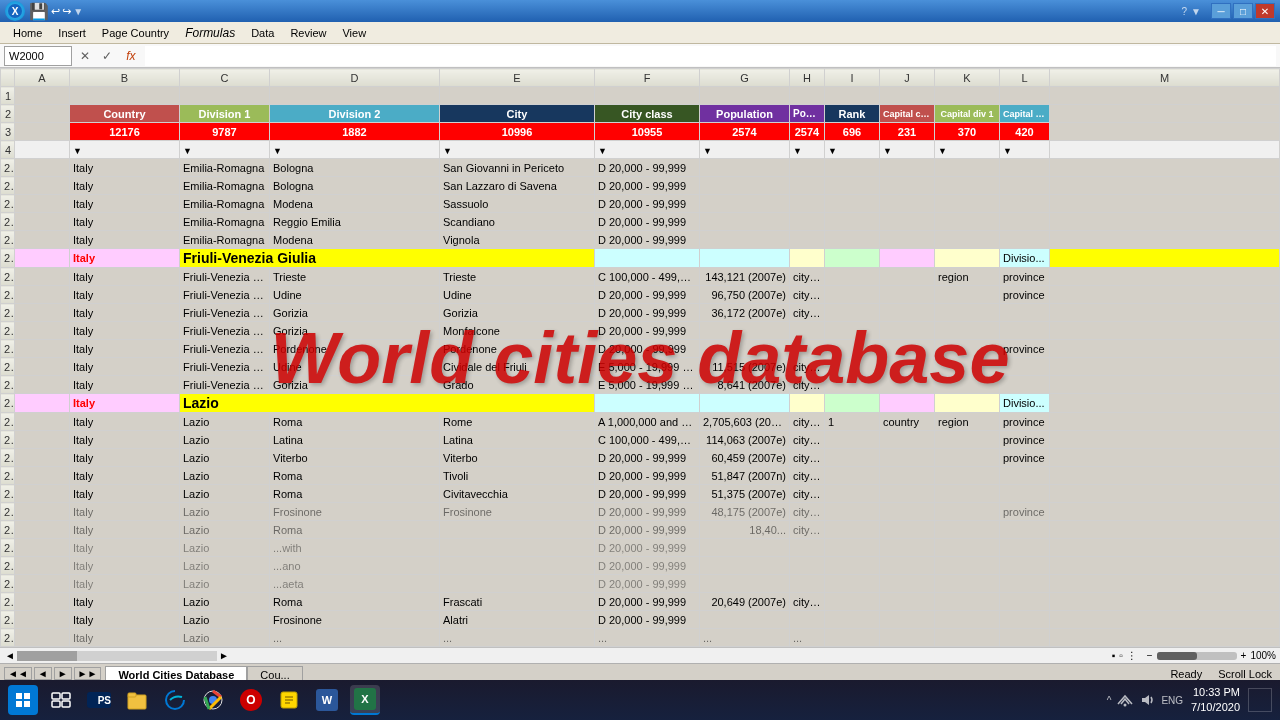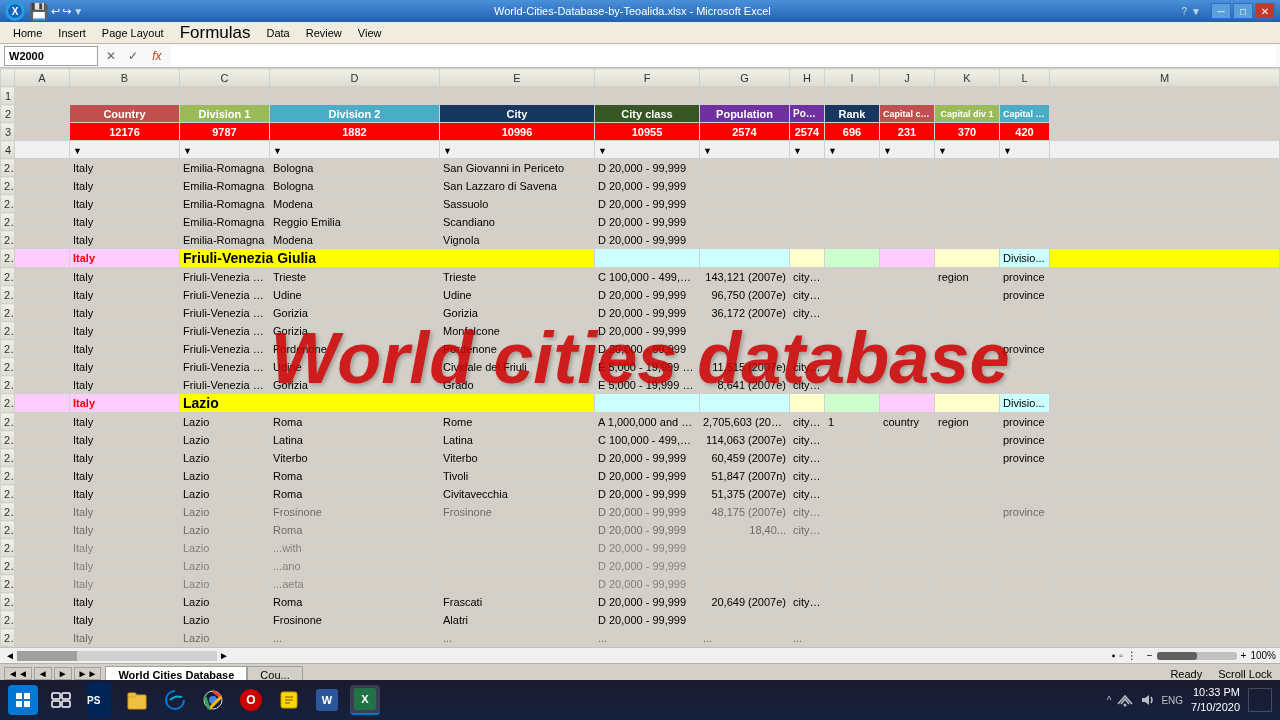--- a/index.html
+++ b/index.html
@@ -28,21 +28,21 @@
     
     .formula-bar {
       background: #f8f8f8;
       height: 24px;
       display: flex;
       align-items: center;
       border-bottom: 1px solid #c0c0c0;
       padding: 0 4px;
       gap: 4px;
     }
-    .cell-ref { width: 94px; height: 20px; border: 1px solid #a0a0a0; padding: 0 4px; font-size: 11px; font-weight: bold; }
+    .cell-ref { width: 68px; height: 20px; border: 1px solid #a0a0a0; padding: 0 4px; font-size: 11px; }
     .fx-btn { padding: 0 6px; font-style: italic; font-size: 12px; color: #c2410c; }
     .formula-input { flex: 1; height: 20px; border: none; background: white; font-size: 11px; padding: 0 4px; }
 
     table.sheet {
       border-collapse: collapse;
       table-layout: fixed;
       width: 100%;
       font-size: 11px;
     }
 
@@ -187,37 +187,36 @@
           <text x="8" y="12" text-anchor="middle" fill="white" font-size="10" font-weight="bold">X</text>
         </svg>
     </div>
     <div style="display:flex;gap:2px;align-items:center;">
       <span style="font-size:16px;cursor:pointer;color:white;">💾</span>
       <span style="font-size:11px;color:white;">↩</span>
       <span style="font-size:11px;color:white;">↪</span>
       <span style="font-size:10px;color:rgba(255,255,255,0.7);">▼</span>
     </div>
   </div>
-  <div class="title-bar-title">World-Cities-Database-by-Teoalida.xlsx - Microsoft Excel</div>
   <div class="title-bar-controls">
     <div style="display:flex;align-items:center;gap:4px;margin-right:8px;">
       <span style="color:rgba(255,255,255,0.7);font-size:10px;">?</span>
       <span style="color:rgba(255,255,255,0.7);font-size:10px;">▼</span>
     </div>
     <div class="title-btn">─</div>
     <div class="title-btn">□</div>
     <div class="title-btn close">✕</div>
   </div>
 </div>
 
 <div style="background:#f0ece0; border-bottom:1px solid #c0b8a0; height:22px; display:flex; align-items:center; padding:0 5px;">
   <span style="padding:2px 8px;cursor:pointer;font-size:11px;">Home</span>
   <span style="padding:2px 8px;cursor:pointer;font-size:11px;">Insert</span>
-  <span style="padding:2px 8px;cursor:pointer;font-size:11px;">Page Layout</span>
-  <span style="padding:2px 8px;cursor:pointer;font-size:17px;">Formulas</span>
+  <span style="padding:2px 8px;cursor:pointer;font-size:11px;">Page Country</span>
+  <span style="padding:2px 8px;cursor:pointer;font-size:12px;font-style:italic;">Formulas</span>
   <span style="padding:2px 8px;cursor:pointer;font-size:11px;">Data</span>
   <span style="padding:2px 8px;cursor:pointer;font-size:11px;">Review</span>
   <span style="padding:2px 8px;cursor:pointer;font-size:11px;">View</span>
 </div>
 
 <div class="formula-bar">
   <input class="cell-ref" value="W2000" style="">
   <span style="color:#606060;font-size:12px;margin:0 4px;">✕</span>
   <span style="color:#606060;font-size:12px;margin:0 4px;">✓</span>
   <span class="fx-btn">fx</span>
@@ -822,21 +821,21 @@
 
     <div class="taskbar-icon">
       <svg width="20" height="16" viewBox="0 0 20 16">
         <rect x="1" y="1" width="8" height="6" fill="none" stroke="white" stroke-width="1.5" rx="1"></rect>
         <rect x="11" y="1" width="8" height="6" fill="none" stroke="white" stroke-width="1.5" rx="1"></rect>
         <rect x="1" y="9" width="8" height="6" fill="none" stroke="white" stroke-width="1.5" rx="1"></rect>
         <rect x="11" y="9" width="8" height="6" fill="none" stroke="white" stroke-width="1.5" rx="1"></rect>
       </svg>
     </div>
     <div class="taskbar-icon">
-      <div style="width:24px;height:36px;background:#012456;border-radius:3px;display:flex;align-items:center;justify-content:flex-start;">
+      <div style="width:24px;height:16px;background:#012456;border-radius:3px;display:flex;align-items:center;justify-content:flex-end;">
         <span style="color:white;font-size:10px;font-weight:bold;">PS</span>
       </div>
     </div>
     <div class="taskbar-icon">
       <svg width="22" height="22" viewBox="0 0 22 22">
         <rect x="2" y="6" width="18" height="14" rx="1" fill="#f0c040" stroke="#d0a020" stroke-width="1"></rect>
         <rect x="2" y="4" width="8" height="4" rx="1" fill="#f0c040" stroke="#d0a020" stroke-width="1"></rect>
       </svg>
     </div>
     <div class="taskbar-icon">

